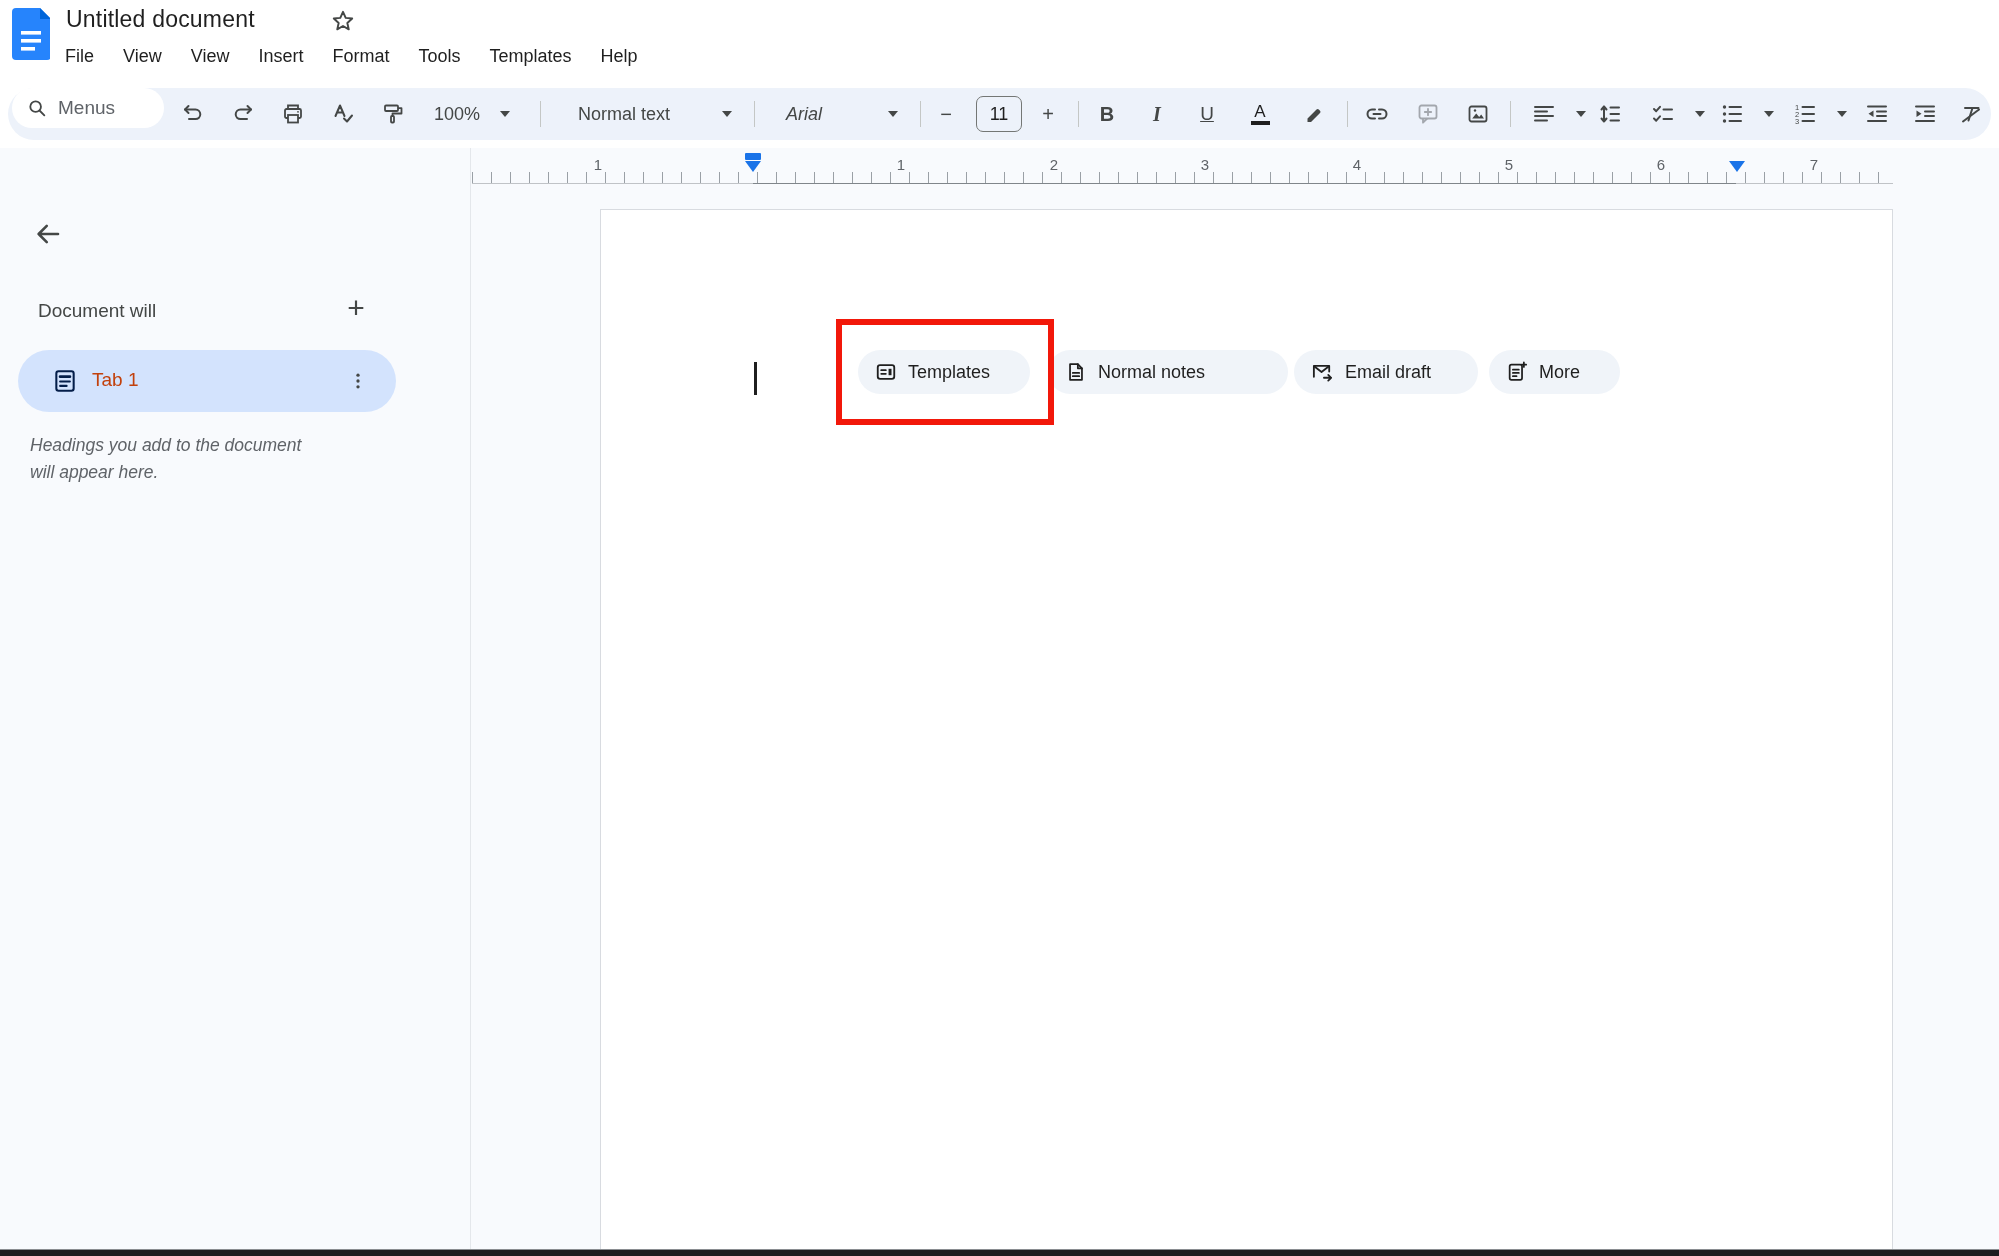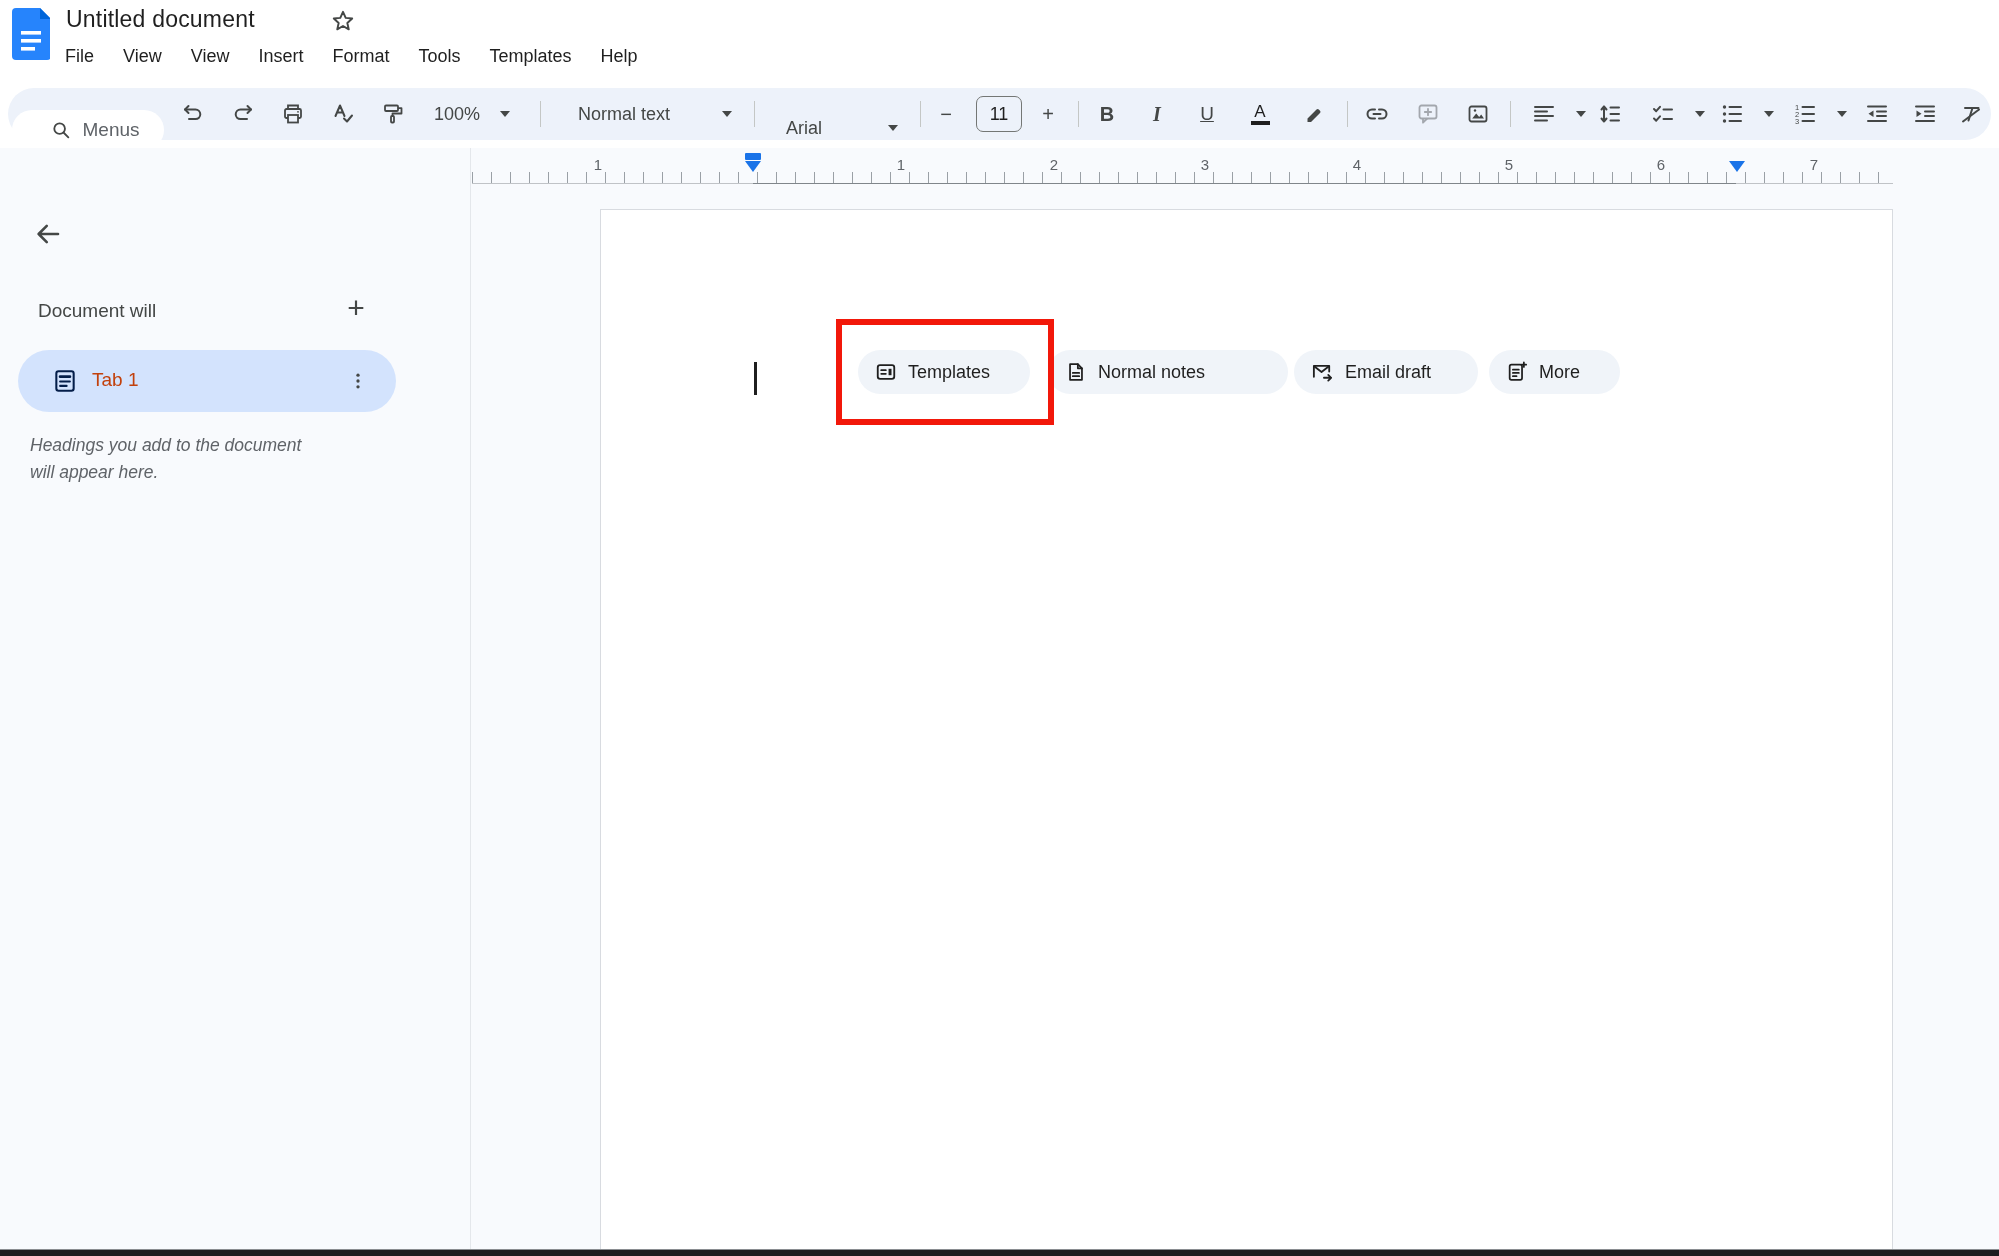--- a/index.html
+++ b/index.html
@@ -21,31 +21,31 @@
   .menubar { left:64px; top:44px; display:flex; gap:27px; }
   .menubar .menu-item { font-size:18px; color:#1f1f1f; padding:2px 1px; cursor:default; }
 
   
   .toolbar {
     left:8px; top:88px; width:1983px; height:52px;
     background:#edf2fa; border-radius:26px;
   }
   .toolbar > * { position:absolute; }
   .menus-pill {
-    left:4px; top:22px; width:152px; height:40px; background:#ffffff;
-    border-radius:20px; display:flex; align-items:center; padding-left:14px; gap:10px;justify-content:center;
+    left:4px; top:0; width:152px; height:40px; background:#ffffff;
+    border-radius:20px; display:flex; align-items:center; padding-left:14px; gap:10px;
   }
   .menus-pill .lbl { font-size:19px; color:#5f6368; }
   .tb-btn { top:6px; width:40px; height:40px; display:flex; align-items:center; justify-content:center; border-radius:50%; }
   .tb-divider { top:13px; width:1px; height:26px; background:#c4c7c5; }
   .caret { width:0; height:0; border-left:5px solid transparent; border-right:5px solid transparent; border-top:6px solid #444746; }
   .tb-text { font-size:18px; color:#444746; }
   .zoom-ctl { left:416px; top:6px; height:40px; width:112px; display:flex; align-items:center; gap:22px; padding-left:10px; }
   .style-ctl { left:566px; top:6px; height:40px; width:166px; display:flex; align-items:center; justify-content:space-between; padding:0 8px 0 4px; }
-  .font-ctl { left:774px; top:20px; height:40px; width:122px; display:flex; align-items:center; justify-content:space-between; padding:0 6px 0 4px; }
+  .font-ctl { left:774px; top:6px; height:40px; width:122px; display:flex; align-items:center; justify-content:space-between; padding:0 6px 0 4px;font-style:italic; }
   .size-box {
     left:968px; top:8px; width:46px; height:36px; border:1.5px solid #747775; border-radius:7px;
     display:flex; align-items:center; justify-content:center; font-size:18px; color:#1f1f1f; background:transparent;
   }
   .glyph-btn { font-size:20px; color:#444746; }
   .glyph-b { font-weight:700; }
   .glyph-i { font-family:"Liberation Serif", serif; font-style:italic; font-weight:600; }
   .glyph-u { text-decoration:underline; font-weight:500; font-size:19px; }
   .text-color-btn { display:flex; flex-direction:column; align-items:center; gap:1px; }
   .text-color-btn .a { font-size:17px; font-weight:500; color:#1f1f1f; line-height:17px; }

